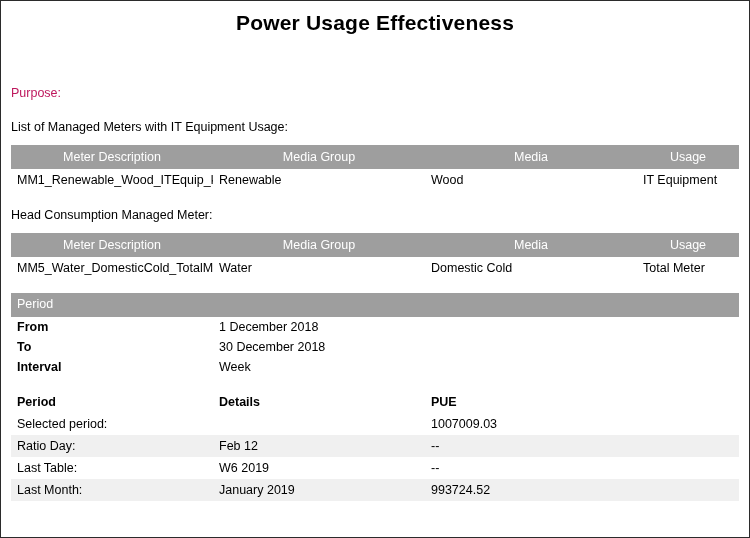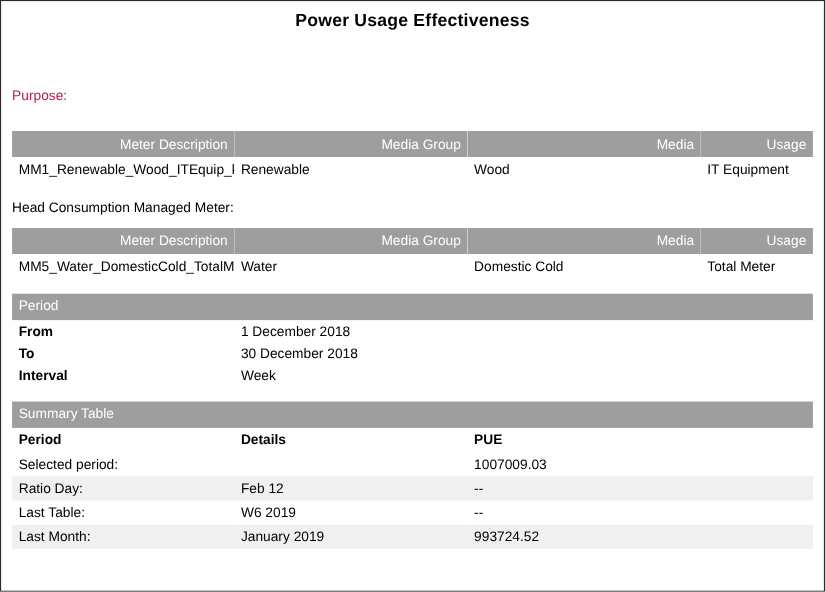--- a/index.html
+++ b/index.html
@@ -19,21 +19,21 @@
     box-sizing: border-box;
     border: 1px solid #2b2b2b;
     background: #ffffff;
     overflow: hidden;
   }
   .inner {
     padding: 0 10px;
   }
   .title {
     text-align: center;
-    font-size: 16px;
+    font-size: 21px;
     font-weight: bold;
     letter-spacing: 0.2px;
     margin: 6px 0 0 0;
     padding-top: 4px;
   }
   .spacer-lg { height: 48px; }
   .spacer-md { height: 14px; }
   .spacer-sm { height: 8px; }
 
   .plain-line {
@@ -49,21 +49,21 @@
 
   table.grid {
     border-collapse: collapse;
     width: 100%;
     table-layout: fixed;
     font-size: 12.5px;
   }
   table.grid th {
     background: #9e9e9e;
     color: #ffffff;
-    text-align: right;
+    text-align: center;
     font-weight: normal;
     padding: 4px 6px;
     height: 16px;
     white-space: nowrap;
     overflow: hidden;
   }
   table.grid td {
     padding: 4px 6px;
     color: #000;
     white-space: nowrap;
@@ -121,20 +121,21 @@
   <div class="inner">
 
     <div class="title">Power Usage Effectiveness</div>
 
     <div class="spacer-lg"></div>
 
     <div class="plain-line">Purpose:</div>
 
     <div class="spacer-md"></div>
 
+    <div class="section-label">List of Managed Meters with IT Equipment Usage:</div>
 
     <div class="spacer-sm"></div>
 
     <table class="grid">
       <thead>
         <tr>
           <th class="col-a">Meter Description</th>
           <th class="col-b">Media Group</th>
           <th class="col-c">Media</th>
           <th>Usage</th>
@@ -191,21 +192,20 @@
         </tr>
         <tr>
           <td class="col-a">Interval</td>
           <td>Week</td>
         </tr>
       </tbody>
     </table>
 
     <div class="spacer-md"></div>
 
-    <div class="bar">Summary Table</div>
 
     <table class="summary">
       <tbody>
         <tr class="head">
           <td class="col-a">Period</td>
           <td class="col-b">Details</td>
           <td class="num">PUE</td>
         </tr>
         <tr>
           <td>Selected period:</td>

